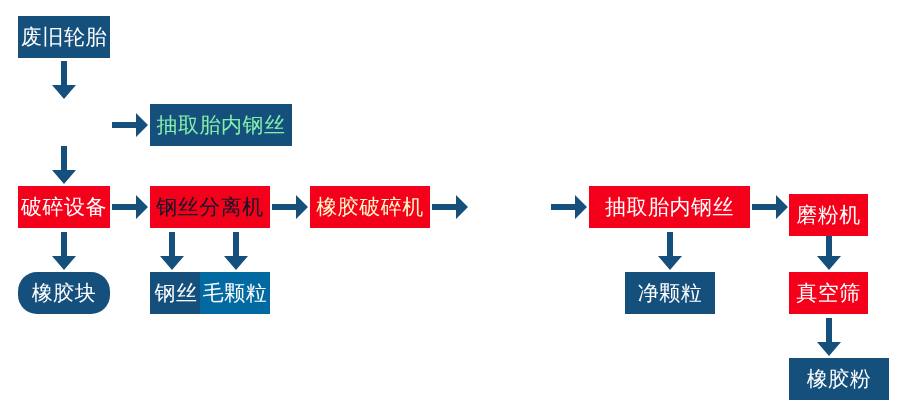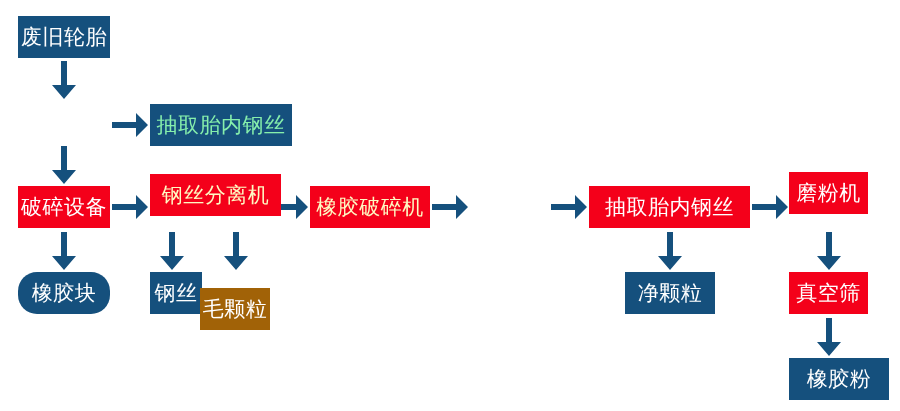--- a/index.html
+++ b/index.html
@@ -111,23 +111,23 @@
       </svg>
     </div>
     <div class="arrow" style="left: 811px; top: 318px; width: 36px; height: 38px;">
       <svg width="36" height="38" viewBox="0 0 36 38">
         <path d="M15 0 h6 v24 h9 l-12 14 l-12 -14 h9 z" fill="#15507d"></path>
       </svg>
     </div>
     <div class="node blue" style="left: 18px; top: 16px; width: 92px; height: 42px; background: rgb(21, 80, 125); color: rgb(255, 255, 255);">废旧轮胎</div>
     <div class="node blue" style="left: 150px; top: 104px; width: 142px; height: 42px; background: rgb(21, 80, 125); color: #86efac;">抽取胎内钢丝</div>
     <div class="node red" style="left: 18px; top: 186px; width: 92px; height: 42px; background: rgb(244, 0, 26); color: rgb(255, 255, 255);">破碎设备</div>
-    <div class="node red" style="left: 150px; top: 174px; width: 131px; height: 42px; background: rgb(244, 0, 26); color: #fef9c3;">钢丝分离机</div>
+    <div class="node red" style="left: 150px; top: 186px; width: 120px; height: 42px; background: rgb(244, 0, 26); color: #0f172a;">钢丝分离机</div>
     <div class="node red" style="left: 310px; top: 186px; width: 120px; height: 42px; background: rgb(244, 0, 26); color: #fef9c3;">橡胶破碎机</div>
     <div class="node red" style="left: 589px; top: 186px; width: 161px; height: 42px; background: rgb(244, 0, 26); color: rgb(255, 255, 255);">抽取胎内钢丝</div>
-    <div class="node red" style="left: 789px; top: 172px; width: 79px; height: 42px; background: rgb(244, 0, 26); color: rgb(255, 255, 255);">磨粉机</div>
+    <div class="node red" style="left: 789px; top: 194px; width: 79px; height: 42px; background: rgb(244, 0, 26); color: rgb(255, 255, 255);">磨粉机</div>
     <div class="node blue" style="left: 18px; top: 272px; width: 92px; height: 42px; background: rgb(21, 80, 125); color: rgb(255, 255, 255); border-radius: 19px;">橡胶块</div>
     <div class="node blue" style="left: 150px; top: 272px; width: 52px; height: 42px; background: rgb(21, 80, 125); color: rgb(255, 255, 255);">钢丝</div>
-    <div class="node blue" style="left: 200px; top: 272px; width: 70px; height: 42px; background: #a16207; color: rgb(255, 255, 255); margin-top: 16px;">毛颗粒</div>
+    <div class="node blue" style="left: 200px; top: 272px; width: 70px; height: 42px; background: #0369a1; color: rgb(255, 255, 255);">毛颗粒</div>
     <div class="node blue" style="left: 625px; top: 272px; width: 90px; height: 42px; background: rgb(21, 80, 125); color: rgb(255, 255, 255);">净颗粒</div>
     <div class="node red" style="left: 789px; top: 272px; width: 79px; height: 42px; background: rgb(244, 0, 26); color: rgb(255, 255, 255);">真空筛</div>
     <div class="node blue" style="left: 789px; top: 358px; width: 100px; height: 42px; background: rgb(21, 80, 125); color: rgb(255, 255, 255);">橡胶粉</div>
   </div>
 
 </body></html>

